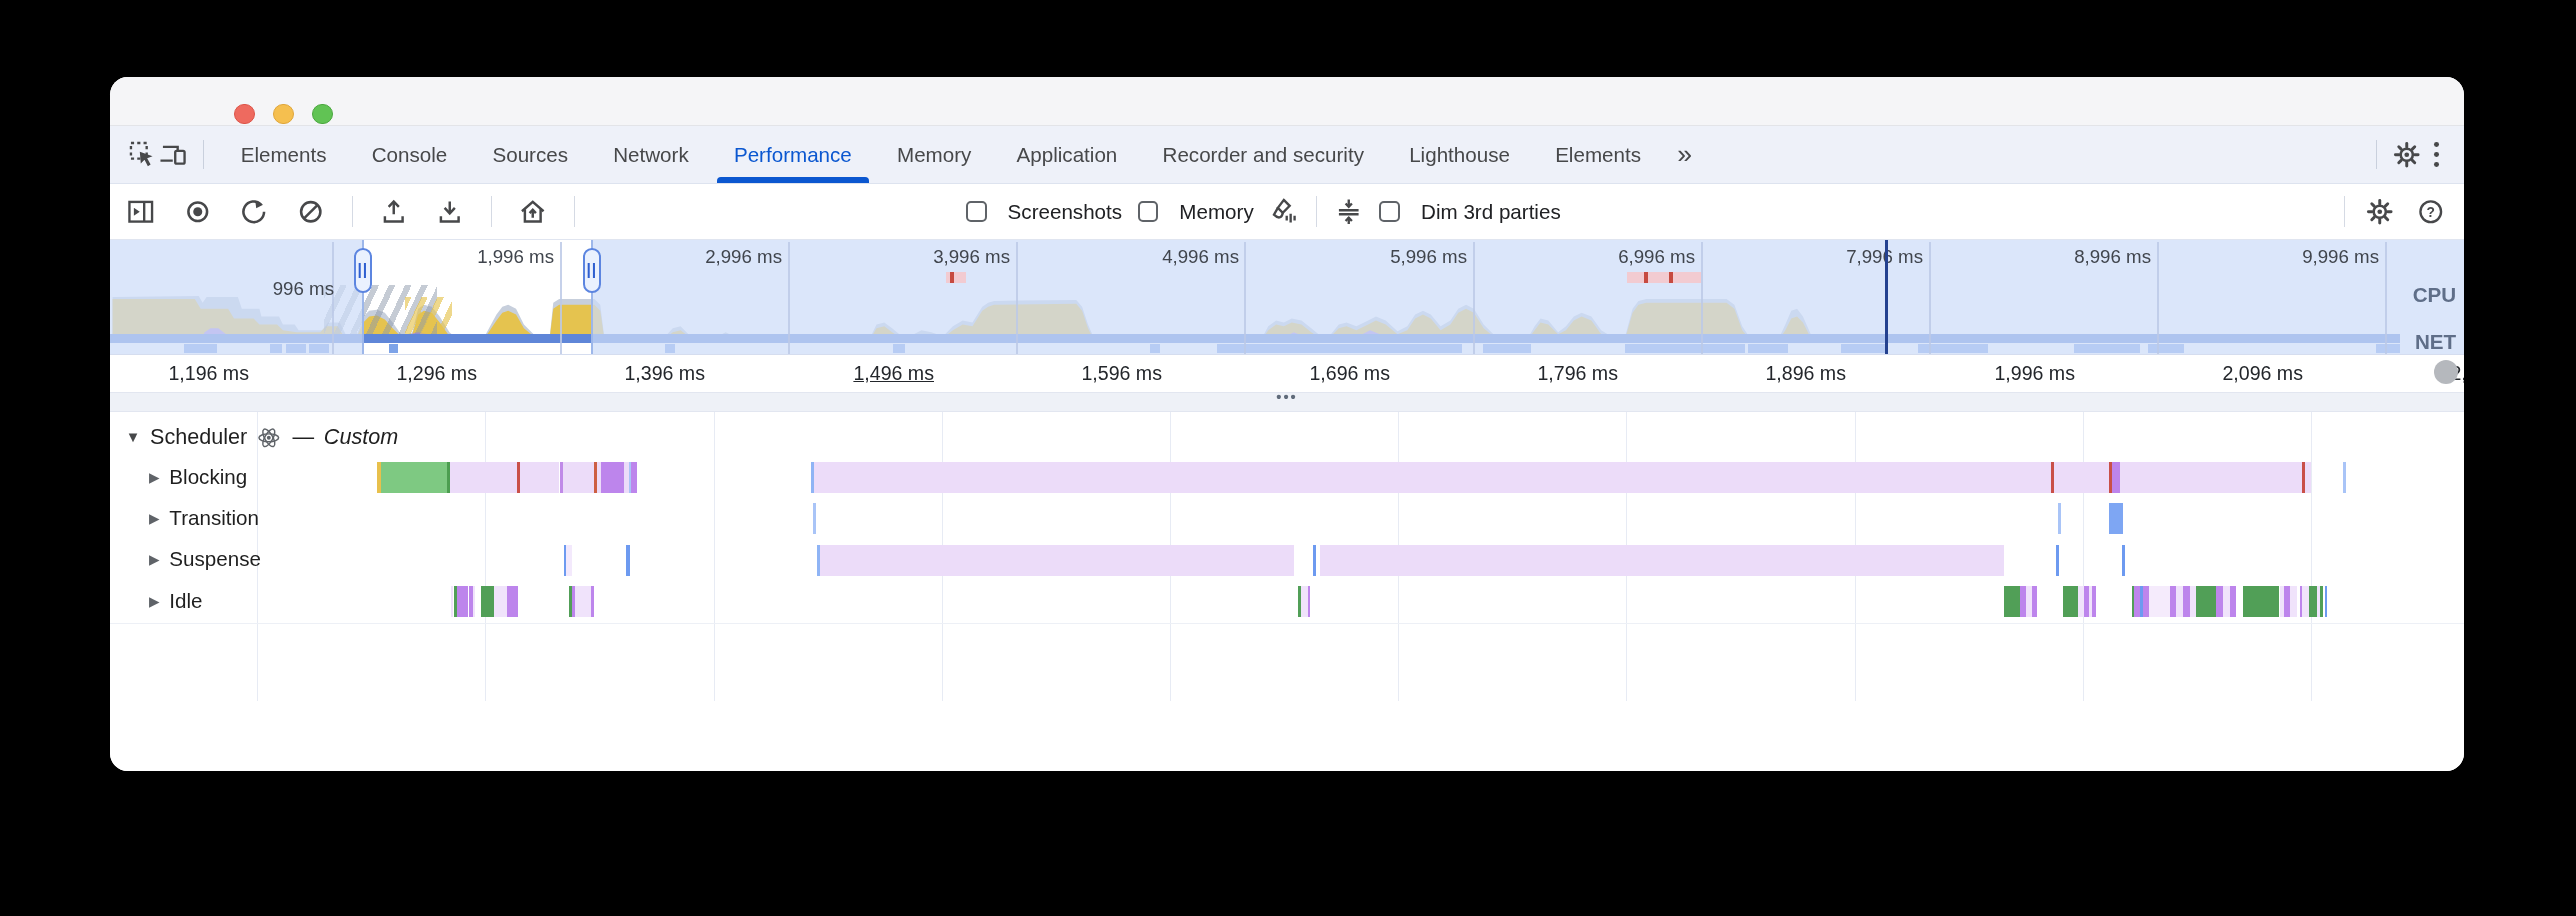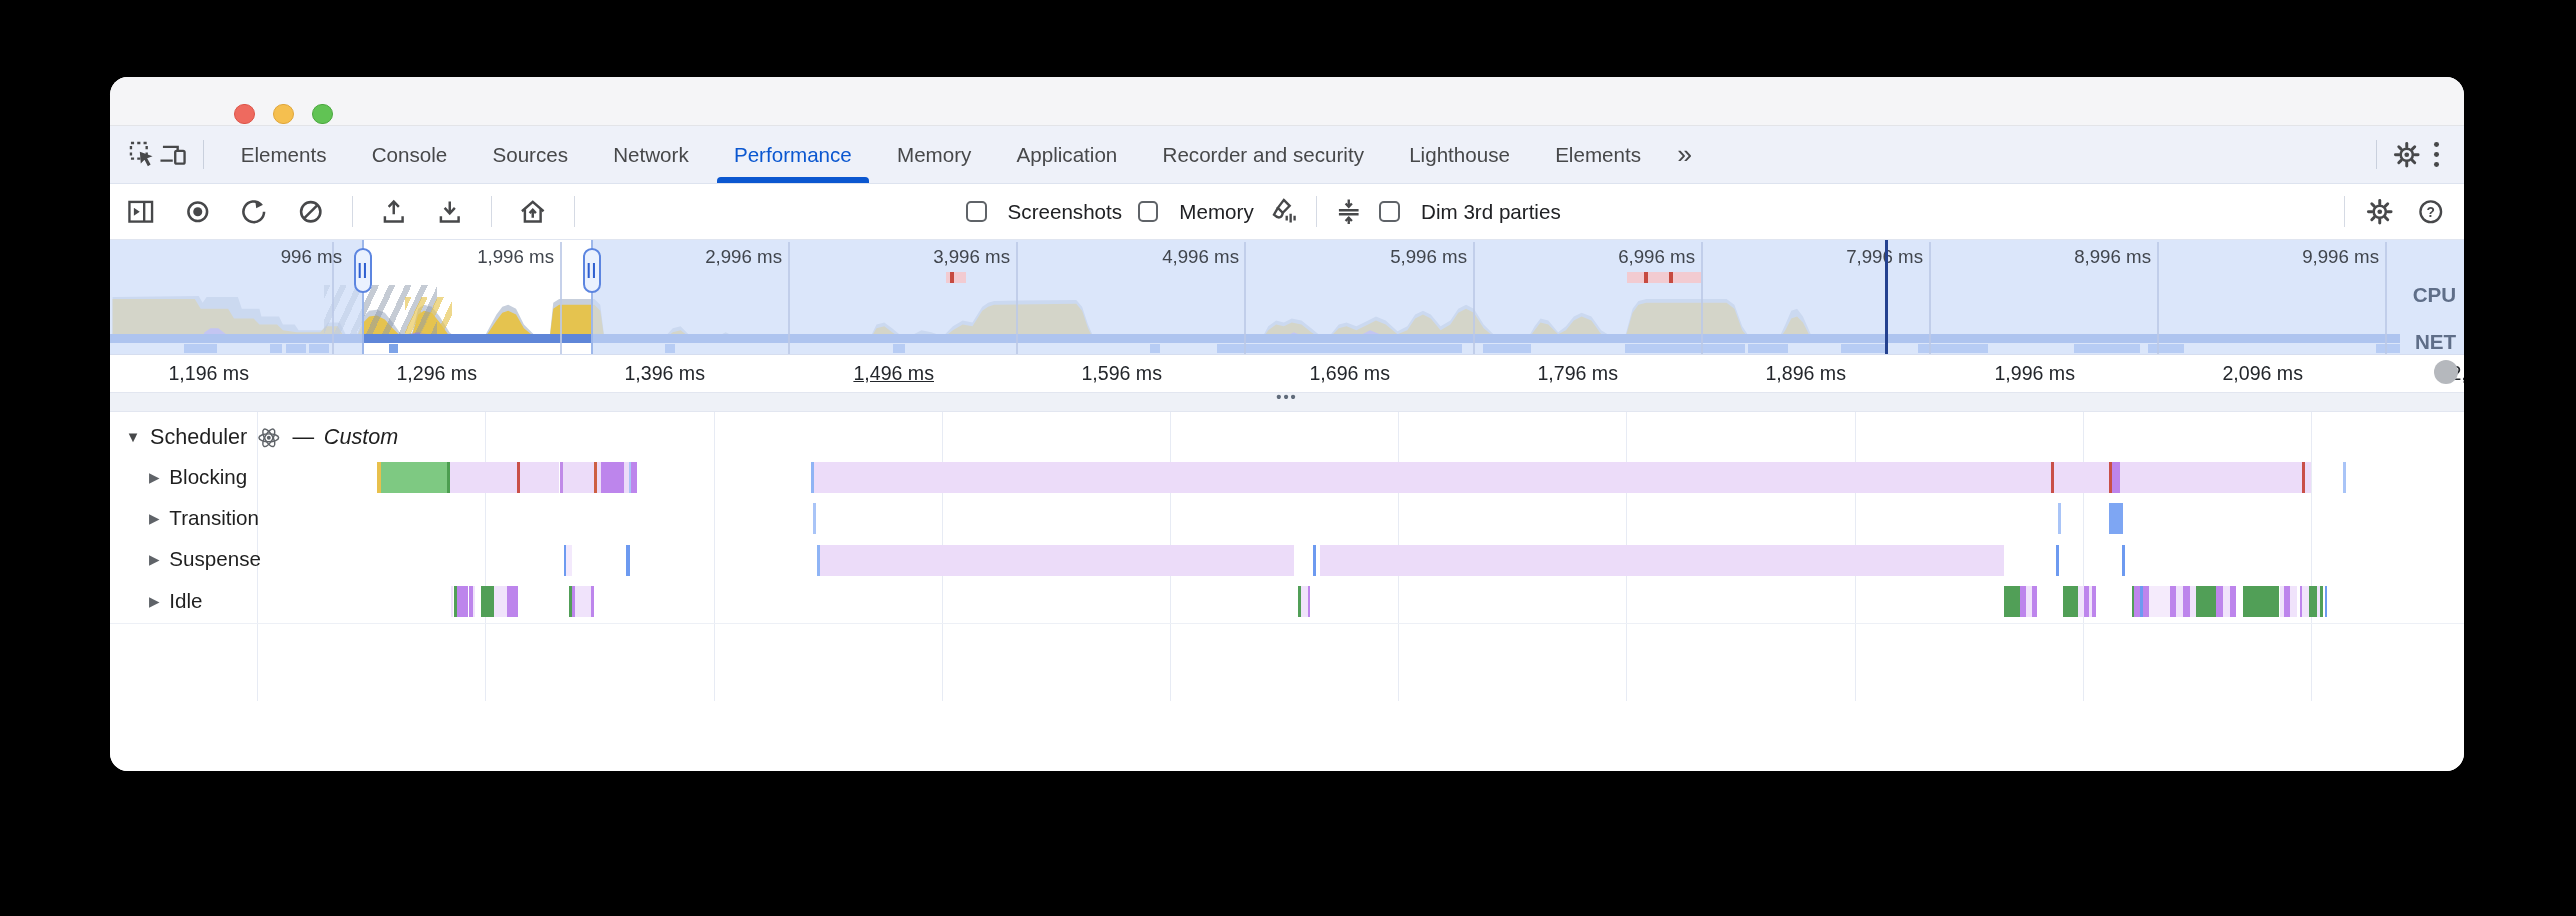--- a/index.html
+++ b/index.html
@@ -264,21 +264,21 @@
       <path fill="#e5c34f" d="M0,97 L0,52 L84,52 L90,62 L118,62 L124,72 L144,72 L150,78 L168,78 L174,84 L188,86 L212,86 L218,80 L230,80 L236,90 L248,94 L256,76 L262,70 L270,69 L278,73 L286,82 L296,92 L306,88 L312,68 L318,64 L326,66 L334,76 L344,90 L352,94 L368,95 L380,92 L392,74 L398,66 L404,64 L412,68 L420,82 L432,92 L446,95 L450,62 L456,58 L492,58 L498,64 L502,92 L520,96 L560,96 L572,86 L580,84 L588,90 L600,95 L618,92 L626,89 L634,92 L650,96 L700,96 L710,92 L716,94 L730,96 L772,96 L780,82 L788,80 L796,86 L808,94 L818,91 L826,88 L836,90 L848,92 L858,84 L868,78 L878,80 L888,64 L894,60 L900,58 L984,57 L990,64 L996,82 L1002,94 L1010,96 L1040,96 L1048,92 L1056,94 L1068,90 L1076,94 L1090,96 L1110,96 L1118,92 L1126,94 L1140,96 L1172,96 L1180,84 L1188,78 L1196,80 L1204,76 L1214,78 L1224,86 L1236,94 L1244,90 L1252,82 L1260,80 L1270,84 L1282,78 L1290,74 L1300,78 L1312,88 L1322,84 L1330,72 L1338,68 L1346,72 L1356,84 L1366,78 L1374,66 L1382,62 L1390,66 L1400,82 L1412,92 L1420,95 L1444,95 L1452,84 L1458,76 L1466,78 L1476,88 L1484,84 L1492,74 L1500,70 L1510,74 L1520,88 L1530,92 L1544,94 L1552,66 L1558,58 L1566,56 L1648,56 L1656,62 L1664,84 L1672,94 L1684,96 L1700,96 L1708,84 L1714,72 L1720,70 L1726,76 L1734,92 L1744,96 L1800,96 L1810,92 L1818,93 L1830,96 L1860,96 L1870,92 L1878,94 L1900,96 L1930,96 L1940,93 L1950,95 L1980,96 L2010,96 L2020,93 L2030,95 L2070,96 L2090,94 L2100,96 L2140,96 L2160,94 L2170,96 L2210,96 L2230,94 L2240,96 L2280,96 L2290,93 L2300,96 L2333,96 L2333,97 Z"></path>
       <path fill="#a98ae0" d="M88,97 L94,86 L100,82 L108,82 L116,88 L124,94 L130,97 Z M296,97 L304,88 L312,86 L322,88 L330,93 L338,97 Z M776,97 L784,92 L792,92 L800,95 L806,97 Z M872,97 L880,90 L890,88 L898,92 L906,97 Z M1178,97 L1188,88 L1198,90 L1206,86 L1216,90 L1226,94 L1234,97 Z M1252,97 L1262,88 L1272,90 L1284,84 L1294,88 L1304,92 L1312,97 Z M1330,97 L1340,90 L1350,92 L1358,97 Z M1556,97 L1564,90 L1574,92 L1582,97 Z M2150,97 L2156,93 L2162,93 L2166,97 Z"></path>
       <path fill="#6f9cf0" d="M96,97 L104,89 L112,88 L120,92 L126,97 Z M446,97 L452,92 L460,92 L466,97 Z M588,97 L594,94 L600,94 L604,97 Z"></path>
     </svg>
     <div class="hatch-gray" style="left:214px;top:45px;width:113px;height:58px;"></div>
     <div class="hatch-yellow" style="left:295px;top:57px;width:47px;height:46px;"></div>
     <div id="ov-dynamic">
         <div class="ov-veil" style="left: 0px; width: 253px;"></div>
         <div class="ov-veil" style="left: 482px; width: 1872px;"></div>
         <div class="ov-grid" style="left: 222px;"></div>
-        <div class="ov-label" style="left: 16px;">996 ms</div>
+        <div class="ov-label" style="left: 8px; margin-top: 32px;">996 ms</div>
         <div class="ov-grid" style="left: 450px;"></div>
         <div class="ov-label" style="left: 228px;">1,996 ms</div>
         <div class="ov-grid" style="left: 678px;"></div>
         <div class="ov-label" style="left: 456px;">2,996 ms</div>
         <div class="ov-grid" style="left: 906px;"></div>
         <div class="ov-label" style="left: 684px;">3,996 ms</div>
         <div class="ov-grid" style="left: 1134px;"></div>
         <div class="ov-label" style="left: 913px;">4,996 ms</div>
         <div class="ov-grid" style="left: 1363px;"></div>
         <div class="ov-label" style="left: 1141px;">5,996 ms</div>

